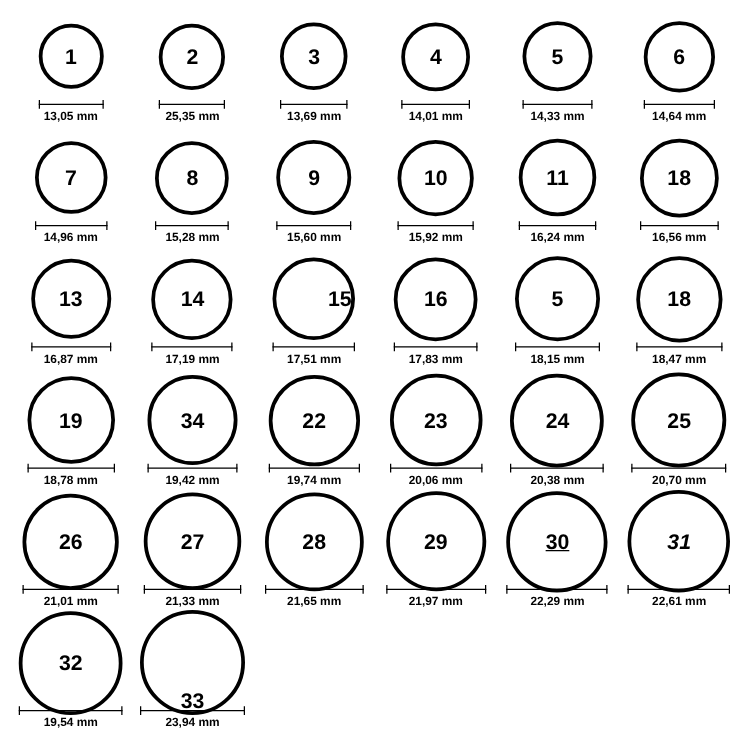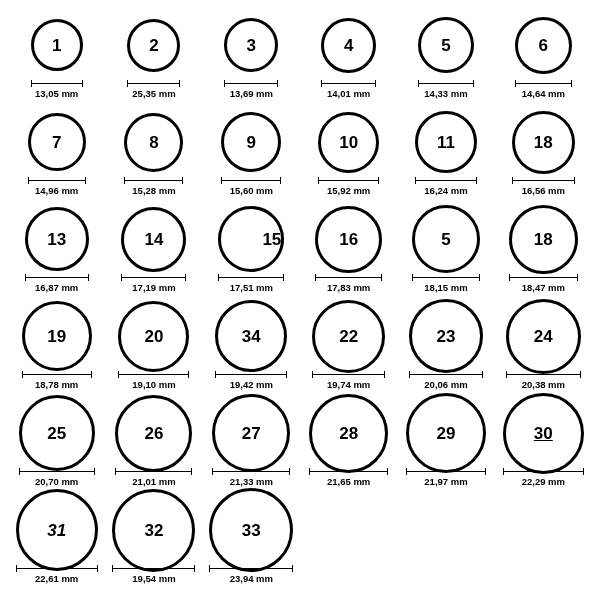--- a/index.html
+++ b/index.html
@@ -361,34 +361,20 @@
         <div class="dim">
           <div class="dim-bar" style="width: 70px;">
             <span class="tick left"></span>
             <span class="tick right"></span>
           </div>
           <div class="dim-label">18,78 mm</div>
         </div>
       </div>
       <div class="cell">
         <div class="ring-wrap">
-          <div class="ring" style="width: 71px; height: 71px;">
-            <span class="ring-size">20</span>
-          </div>
-        </div>
-        <div class="dim">
-          <div class="dim-bar" style="width: 71px;">
-            <span class="tick left"></span>
-            <span class="tick right"></span>
-          </div>
-          <div class="dim-label">19,10 mm</div>
-        </div>
-      </div>
-      <div class="cell">
-        <div class="ring-wrap">
           <div class="ring" style="width: 72px; height: 72px;">
             <span class="ring-size">34</span>
           </div>
         </div>
         <div class="dim">
           <div class="dim-bar" style="width: 72px;">
             <span class="tick left"></span>
             <span class="tick right"></span>
           </div>
           <div class="dim-label">19,42 mm</div>
@@ -543,21 +529,21 @@
         <div class="dim">
           <div class="dim-bar" style="width: 83px;">
             <span class="tick left"></span>
             <span class="tick right"></span>
           </div>
           <div class="dim-label">19,54 mm</div>
         </div>
       </div>
       <div class="cell">
         <div class="ring-wrap">
-          <div class="ring" style="width: 84px; height: 84px;">
+          <div class="ring" style="width: 84px; height: 84px; align-items: flex-end;">
             <span class="ring-size">33</span>
           </div>
         </div>
         <div class="dim">
           <div class="dim-bar" style="width: 84px;">
             <span class="tick left"></span>
             <span class="tick right"></span>
           </div>
           <div class="dim-label">23,94 mm</div>
         </div>

